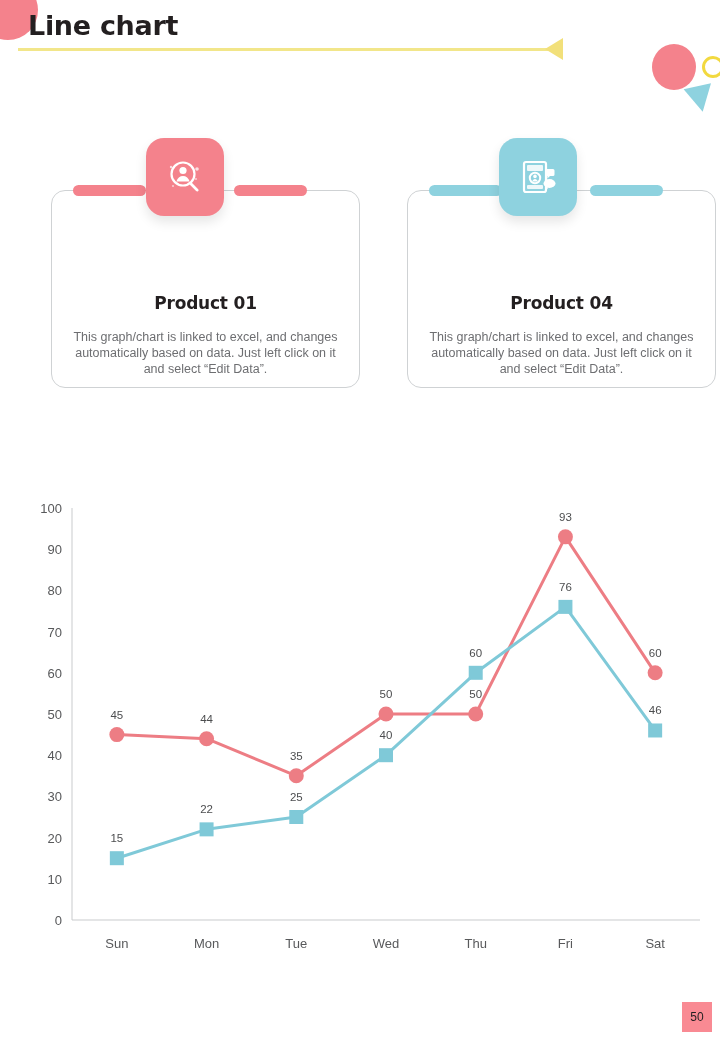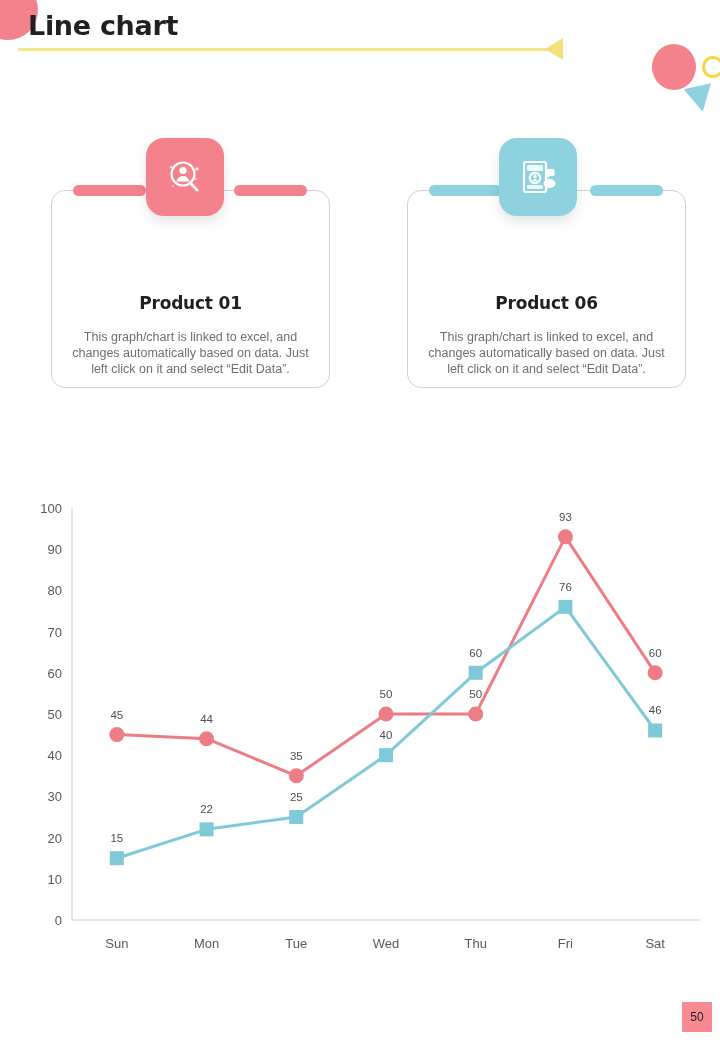--- a/index.html
+++ b/index.html
@@ -50,21 +50,21 @@
     border-left: 14px solid transparent;
     border-right: 14px solid transparent;
     border-top: 26px solid #8ed2df;
     transform: rotate(-12deg);
   }
 
   
   .cards { position: absolute; left: 0; top: 138px; width: 720px; }
   .card {
     position: absolute; top: 52px;
-    width: 279px; height: 198px;
+    width: 309px; height: 198px;
     border: 1px solid #cfd2d4;
     border-radius: 14px;
     background: #fff;
   }
   .card-1 { left: 51px; }
   .card-2 { left: 407px; }
 
   .bar {
     position: absolute; top: 47px; height: 11px; border-radius: 6px;
   }
@@ -144,21 +144,21 @@
           <circle cx="34" cy="14" r="1.8" fill="#ffffff" opacity="0.75"></circle>
           <circle cx="8" cy="12" r="1.2" fill="#ffffff" opacity="0.7"></circle>
           <circle cx="10" cy="31" r="1.1" fill="#ffffff" opacity="0.6"></circle>
           <circle cx="33" cy="24" r="1.1" fill="#ffffff" opacity="0.6"></circle>
         </svg>
       </div>
     </div>
 
     <div class="c2">
       <div class="card card-2">
-        <div class="card-title">Product 06</div>
+        <div class="card-title">Product 04</div>
         <div class="card-body">This graph/chart is linked to excel, and changes automatically based on data. Just left click on it and select “Edit Data”.</div>
       </div>
       <div class="bar bar-l"></div>
       <div class="bar bar-r"></div>
       <div class="icon-tile icon-2">
         <svg width="44" height="44" viewBox="0 0 44 44">
           <rect x="8" y="7" width="22" height="30" rx="2" fill="none" stroke="#ffffff" stroke-width="2.2"></rect>
           <rect x="11" y="10" width="16" height="6" rx="1" fill="#ffffff" opacity="0.85"></rect>
           <circle cx="19" cy="23" r="5.2" fill="none" stroke="#ffffff" stroke-width="2"></circle>
           <circle cx="19" cy="21.4" r="1.8" fill="#ffffff"></circle>

